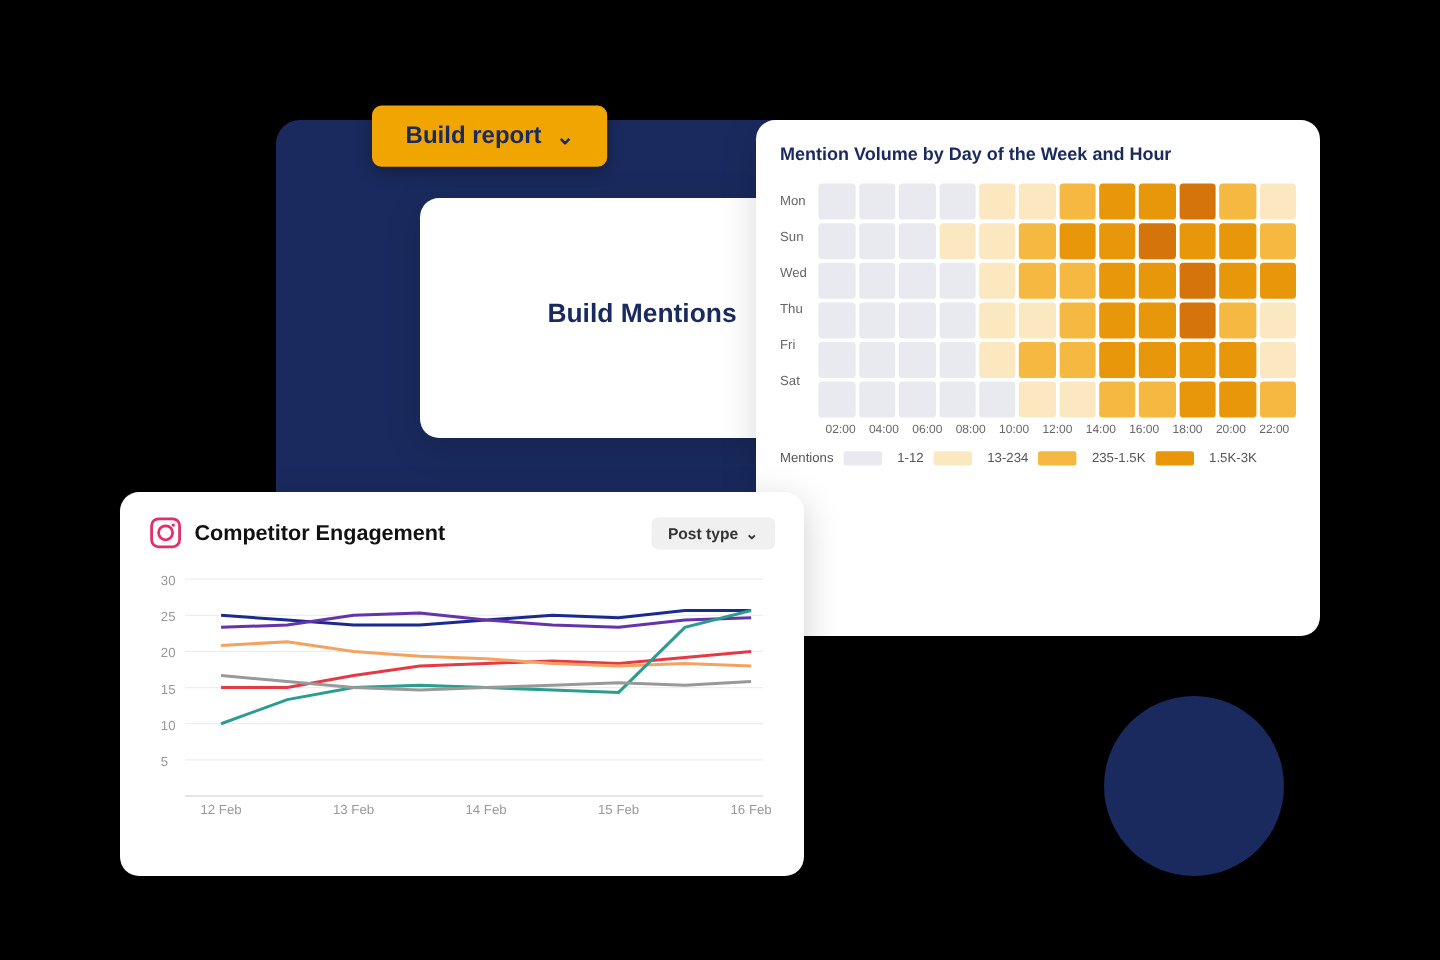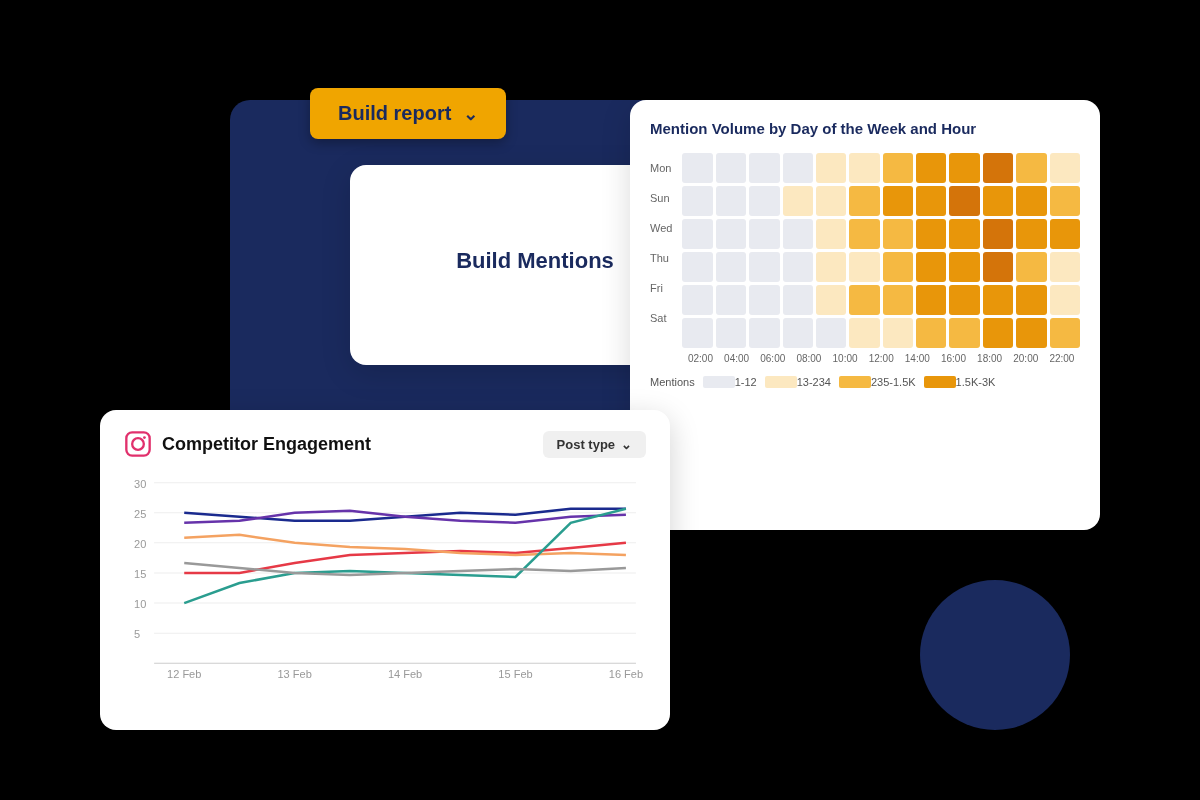--- a/index.html
+++ b/index.html
@@ -151,21 +151,21 @@
       display: flex;
       align-items: center;
       margin-top: 12px;
       gap: 8px;
       font-size: 11px;
       color: #555;
     }
     .legend-item {
       display: flex;
       align-items: center;
-      gap: 0;
+      gap: 13px;
     }
     .legend-swatch {
       width: 32px;
       height: 12px;
       border-radius: 2px;
     }
 
     
     .card-engagement {
       position: absolute;

